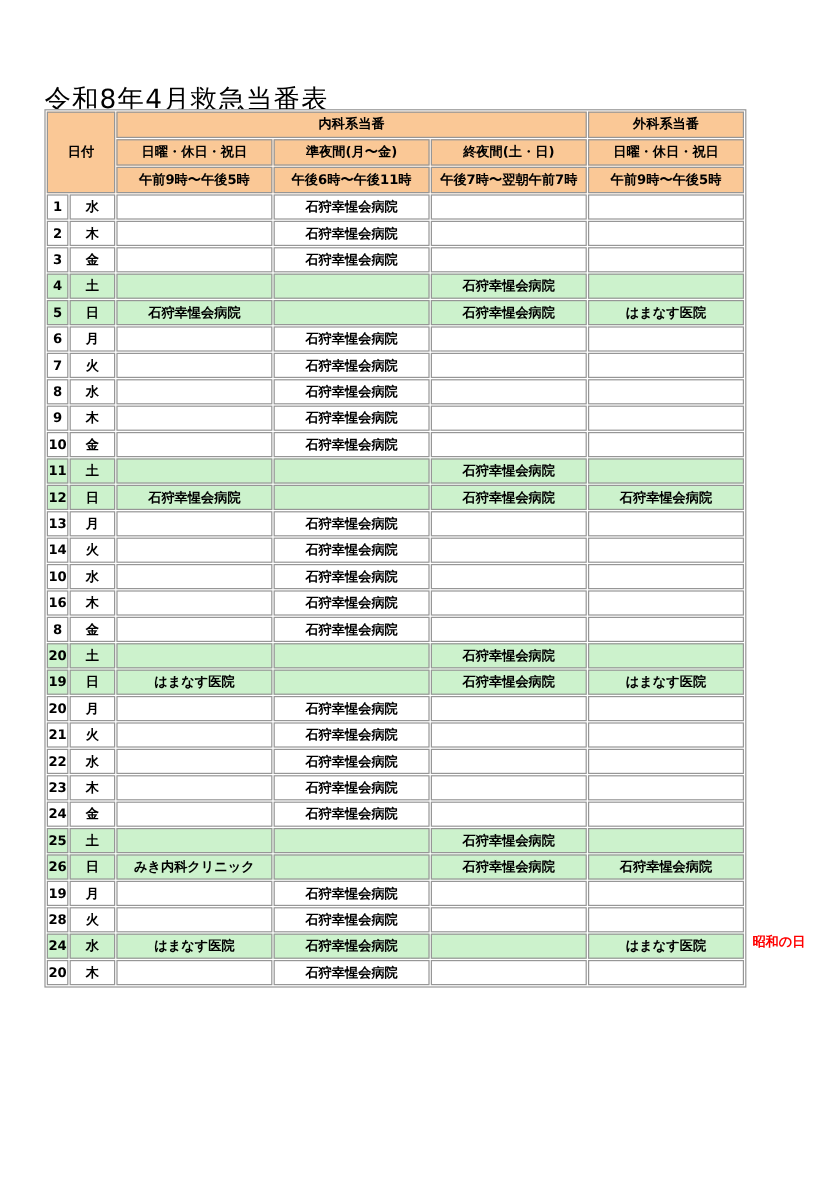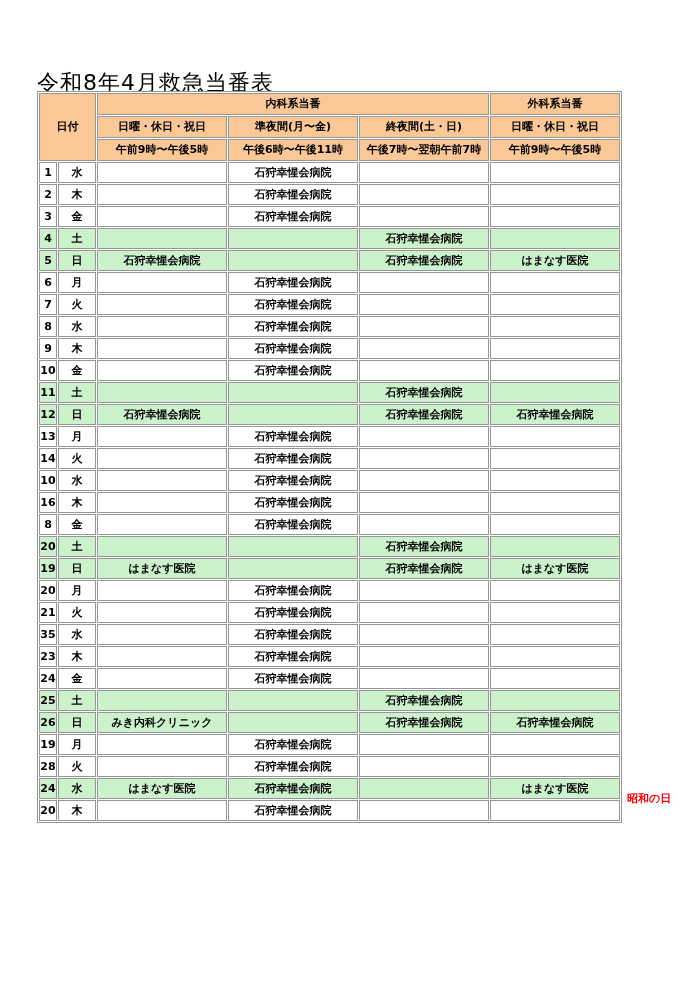--- a/index.html
+++ b/index.html
@@ -286,21 +286,21 @@
           </tr>
           <tr>
             <td class="date">21</td>
             <td>火</td>
             <td></td>
             <td>石狩幸惺会病院</td>
             <td></td>
             <td></td>
           </tr>
           <tr>
-            <td class="date">35</td>
+            <td class="date">22</td>
             <td>水</td>
             <td></td>
             <td>石狩幸惺会病院</td>
             <td></td>
             <td></td>
           </tr>
           <tr>
             <td class="date">23</td>
             <td>木</td>
             <td></td>
@@ -360,16 +360,16 @@
             <td class="date">20</td>
             <td>木</td>
             <td></td>
             <td>石狩幸惺会病院</td>
             <td></td>
             <td></td>
           </tr>
         </tbody>
     </table>
 
-    <div class="note" style="top: 700px;">昭和の日</div>
+    <div class="note" style="top: 686px;">昭和の日</div>
   </div>
 
 </div>
 
 </body></html>

